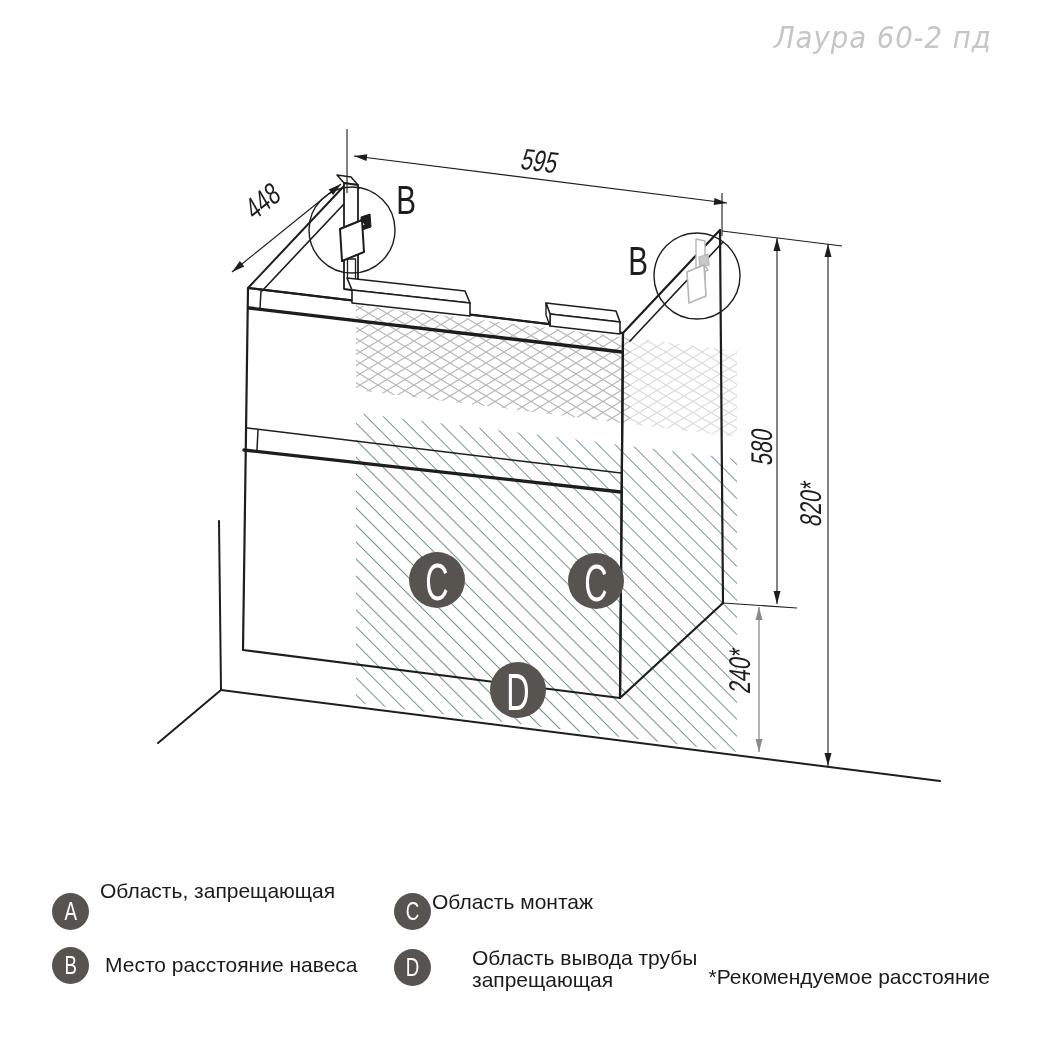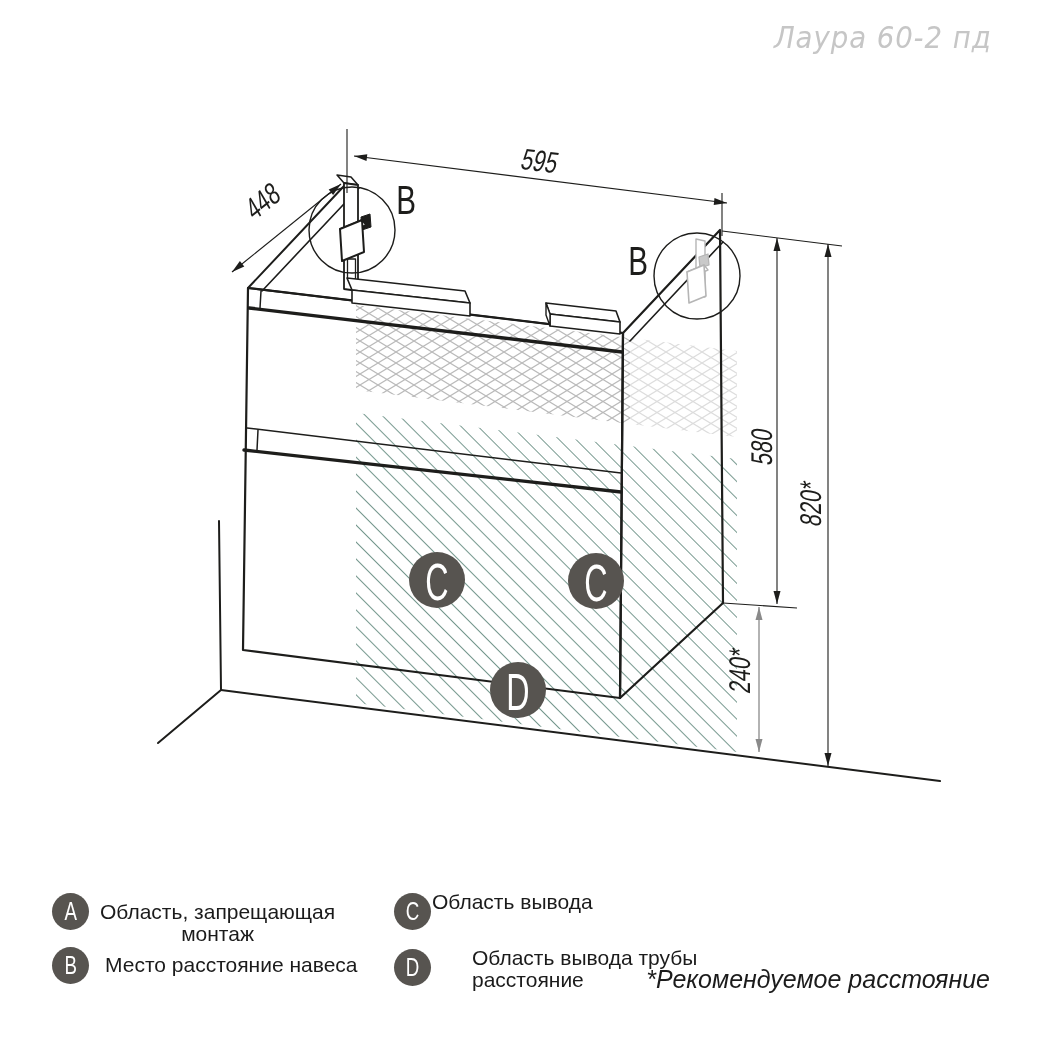--- a/index.html
+++ b/index.html
@@ -7,21 +7,21 @@
          font-family:"Liberation Sans",sans-serif;}
   .stage svg{position:absolute;left:0;top:0;}
   .title{position:absolute;top:20px;right:50px;font-family:"DejaVu Sans",sans-serif;
          font-style:italic;font-size:30px;letter-spacing:1px;color:#c6c6c6;
          transform:scaleX(.92);transform-origin:right center;}
   .badge{position:absolute;width:37px;height:37px;border-radius:50%;background:#575450;
          color:#fff;display:flex;align-items:center;justify-content:center;
          font-size:26px;}
   .badge span{display:inline-block;transform:scaleX(.72);}
   .ltext{position:absolute;font-size:21px;line-height:22px;color:#1b1b1b;}
-  .footnote{position:absolute;top:965px;right:52px;font-size:25px;color:#1b1b1b;font-style:italic;}
+  .footnote{position:absolute;top:965px;right:52px;font-size:21px;color:#1b1b1b;}
   text{font-family:"Liberation Sans",sans-serif;}
   .dimtxt{font-size:30px;fill:#1d1d1b;}
   .mkB{font-size:40px;fill:#1d1d1b;}
   .mkC{font-size:52px;fill:#ffffff;}
 </style>
 </head>
 <body>
 
 <div class="stage">
 
@@ -170,43 +170,42 @@
     </g>
   </g>
 </svg>
 
 <div class="title">Лаура 60-2 пд</div>
 
 <div>
   <div class="badge" style="left:52px;top:893px;">
     <span>A</span>
   </div>
-  <div class="ltext" style="left:100px;top:901px;text-align:center;">
+  <div class="ltext" style="left:100px;top:880px;">
     <div>Область, запрещающая</div>
-    <div>монтаж</div>
   </div>
 
   <div class="badge" style="left:52px;top:947px;">
     <span>B</span>
   </div>
   <div class="ltext" style="left:105px;top:954px;">
     <div>Место расстояние навеса</div>
   </div>
 
   <div class="badge" style="left:394px;top:893px;">
     <span>C</span>
   </div>
   <div class="ltext" style="left:432px;top:891px;">
-    <div>Область вывода</div>
+    <div>Область монтаж</div>
   </div>
 
   <div class="badge" style="left:394px;top:949px;">
     <span>D</span>
   </div>
   <div class="ltext" style="left:432px;top:947px;margin-left:40px;">
     <div>Область вывода трубы</div>
-    <div>расстояние</div>
+    <div>запрещающая</div>
   </div>
 </div>
 
 <div class="footnote">*Рекомендуемое расстояние</div>
 
 </div>
 
 </body></html>

